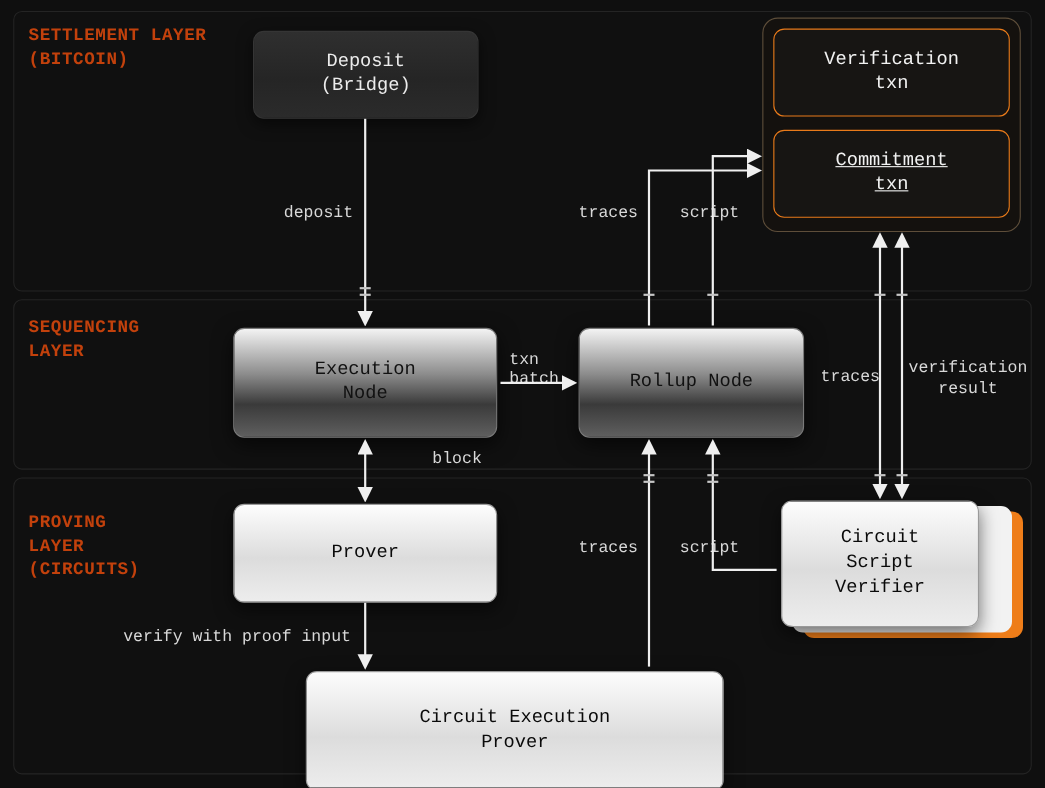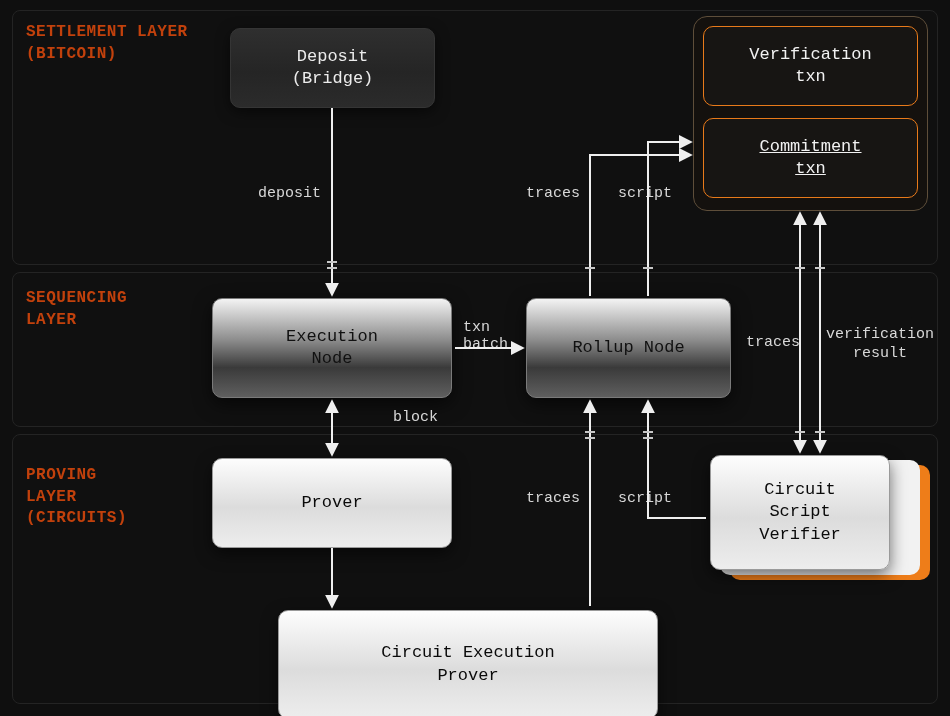--- a/index.html
+++ b/index.html
@@ -116,20 +116,21 @@
 Script
 Verifier</div>
 
   <div class="node light" style="left:278px; top:610px; width:380px; height:109px;">Circuit Execution
 Prover</div>
 
   <div class="edge-label" style="left:258px; top:185px;">deposit</div>
   <div class="edge-label" style="left:463px; top:319px; text-align:left;">txn
 batch</div>
   <div class="edge-label" style="left:347px; top:409px;margin-left:46px;">block</div>
+  <div class="edge-label" style="left:112px; top:571px;">verify with proof input</div>
 
   <div class="edge-label" style="left:526px; top:185px;">traces</div>
   <div class="edge-label" style="left:618px; top:185px;">script</div>
 
   <div class="edge-label" style="left:526px; top:490px;">traces</div>
   <div class="edge-label" style="left:618px; top:490px;">script</div>
 
   <div class="edge-label" style="left:746px; top:334px;">traces</div>
   <div class="edge-label" style="left:826px; top:326px; line-height:1.25;">verification
 result</div>

